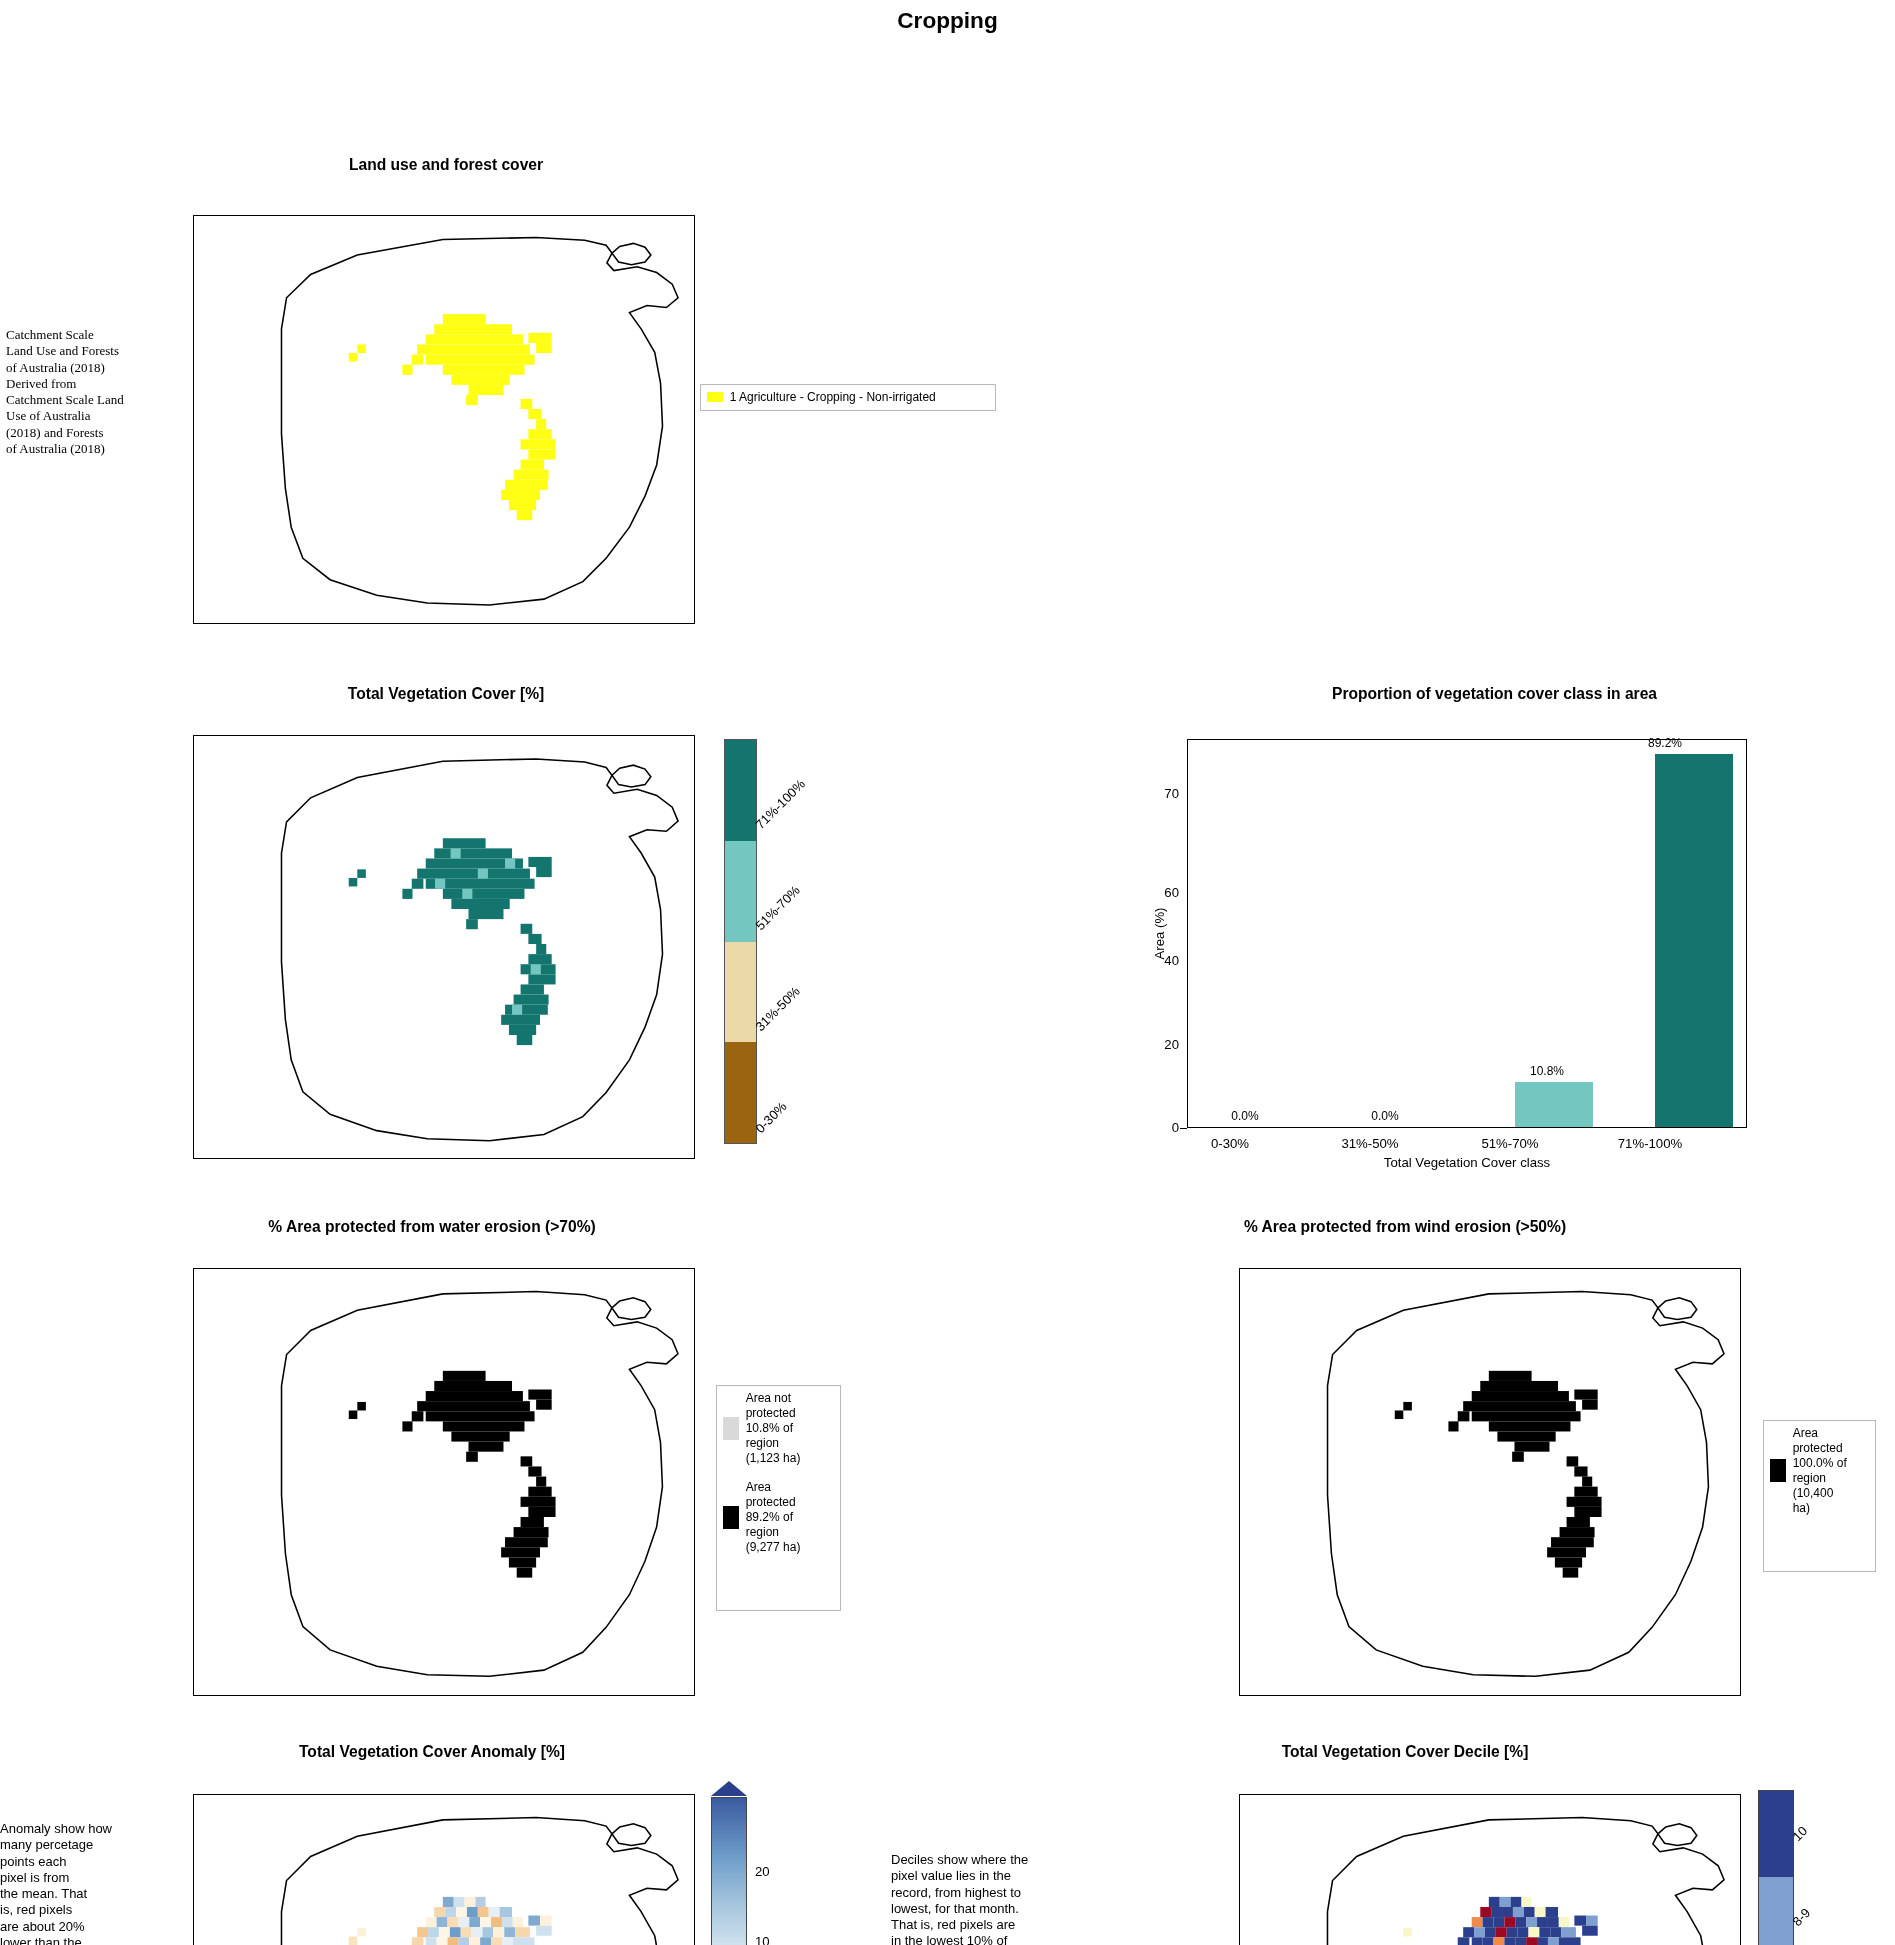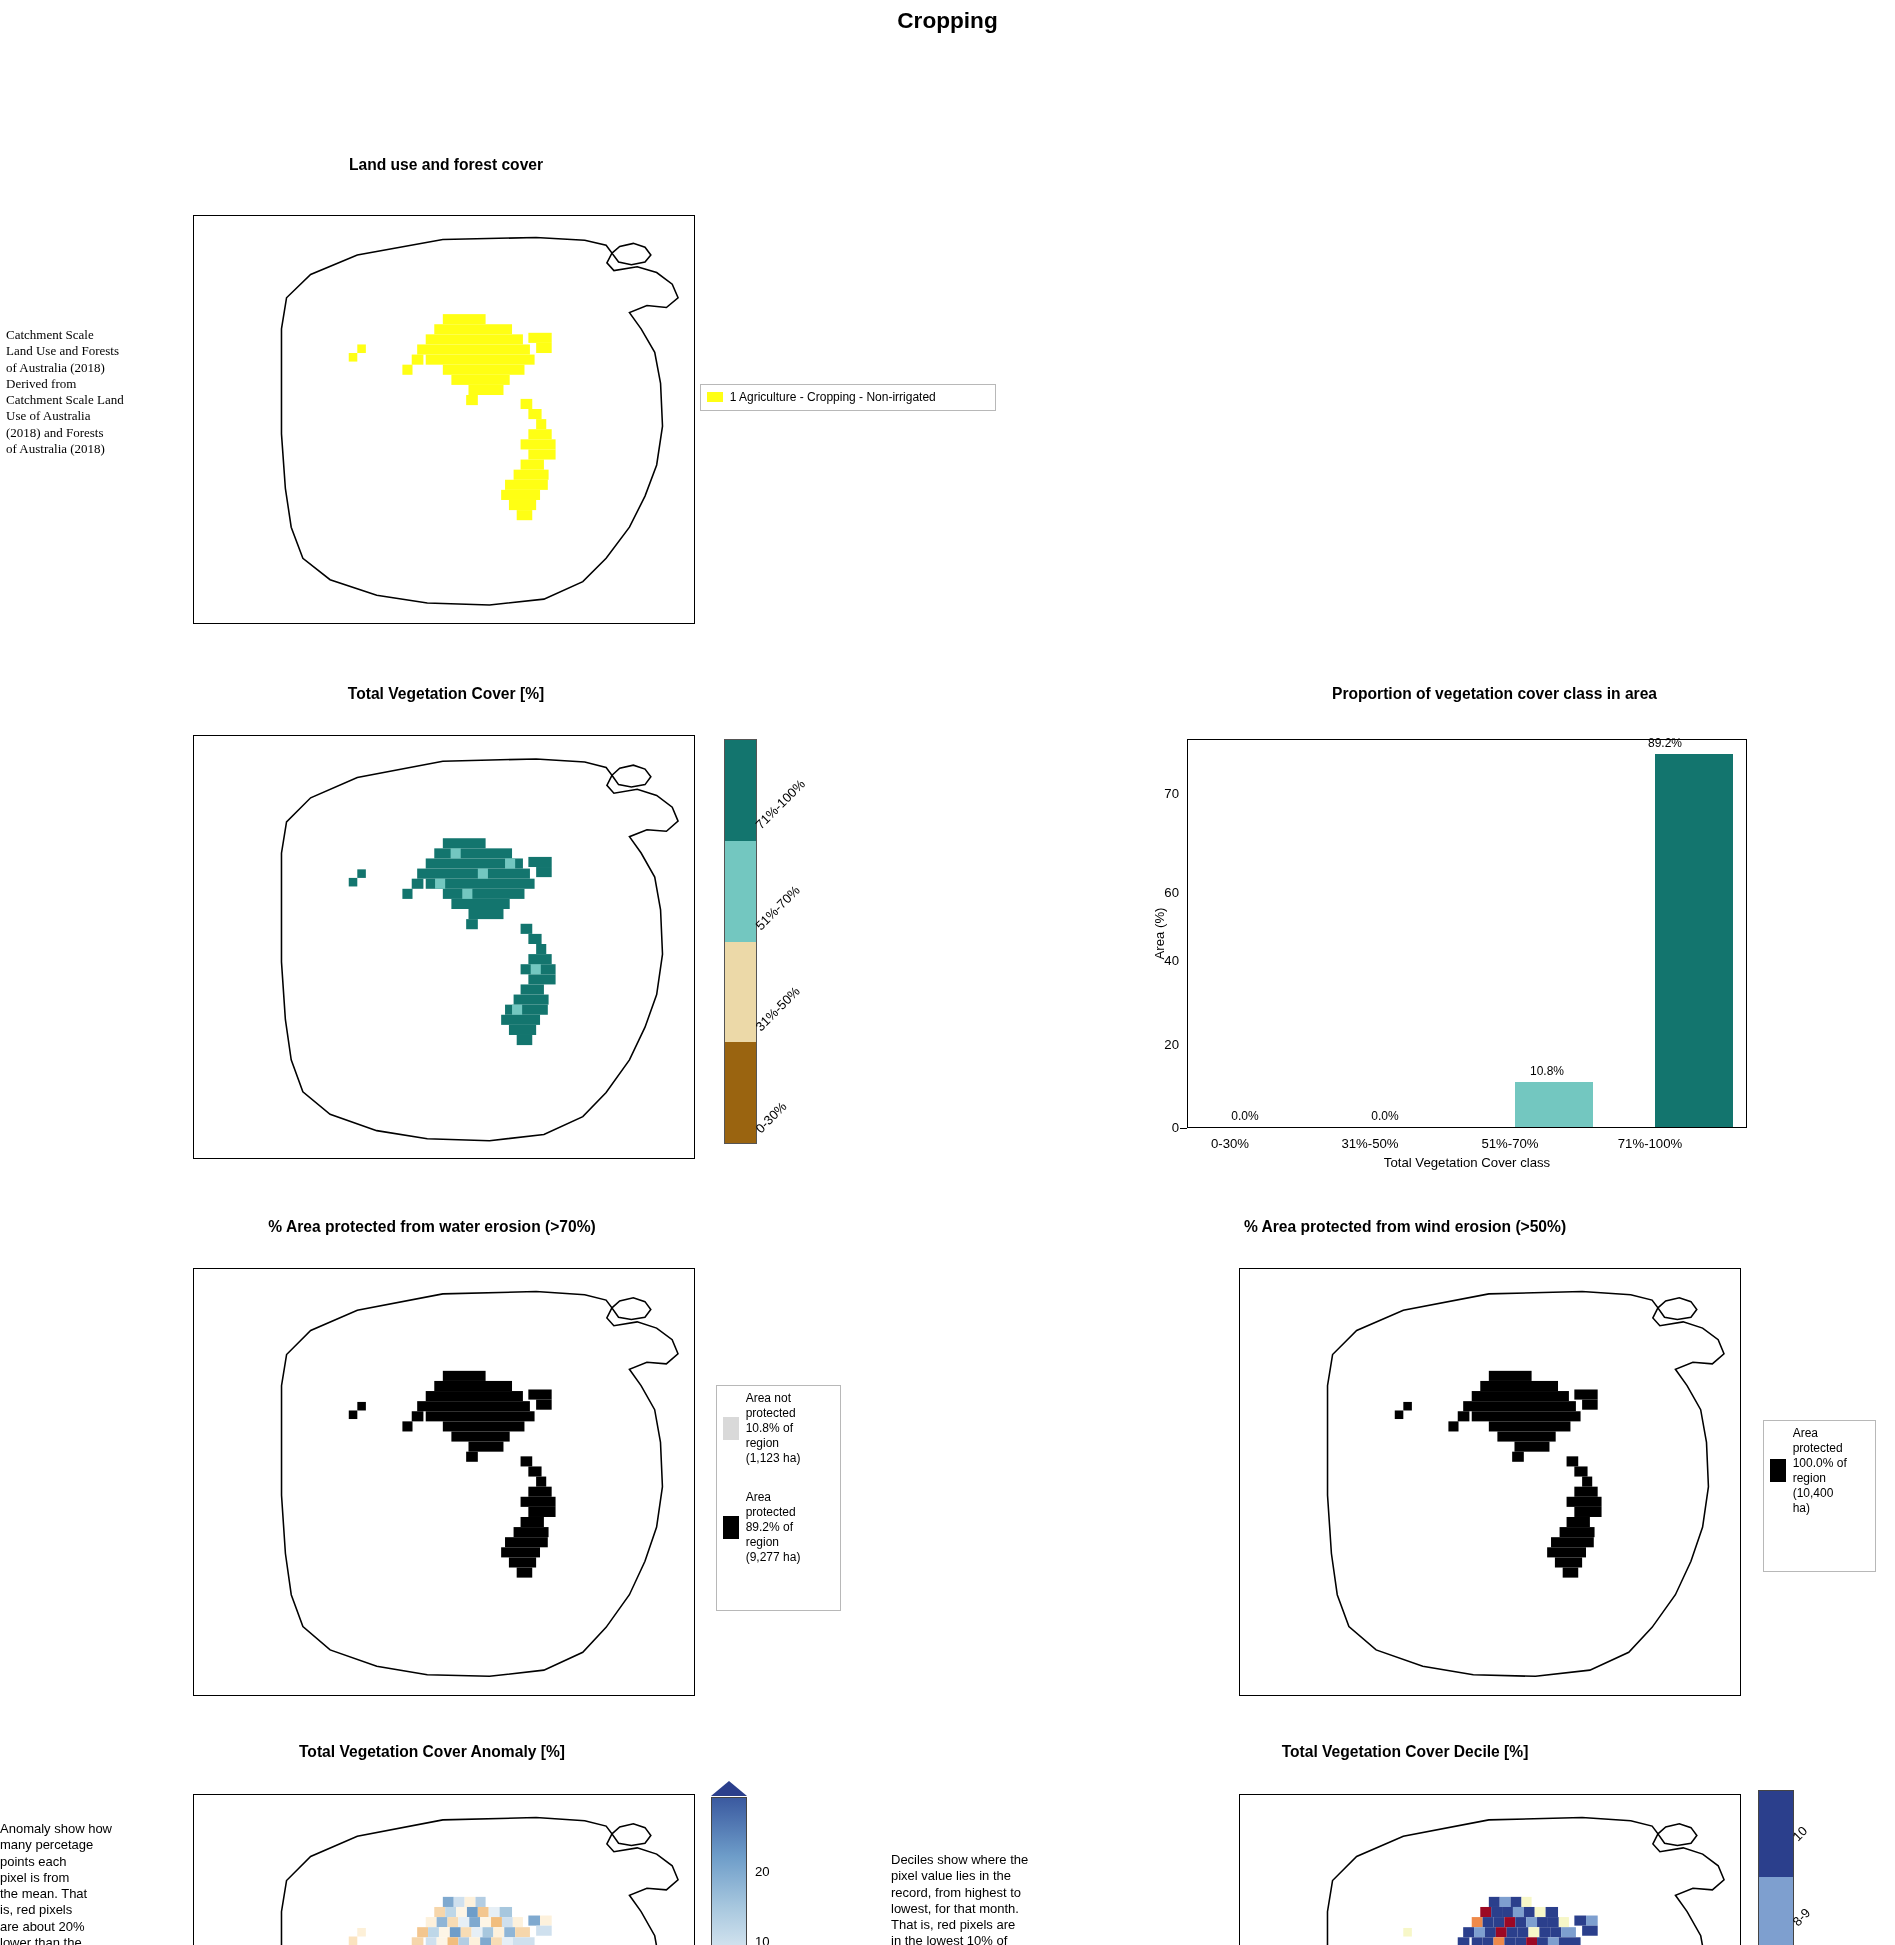--- a/index.html
+++ b/index.html
@@ -292,21 +292,21 @@
         <rect x="822" y="664" width="90" height="26"></rect>
         <rect x="800" y="690" width="110" height="26"></rect>
         <rect x="790" y="716" width="100" height="26"></rect>
         <rect x="810" y="742" width="70" height="26"></rect>
         <rect x="830" y="768" width="40" height="26"></rect>
       </g>
     </svg>
   </div>
 
   <div class="legend-box" style="left:716px; top:1385px; width:125px; height:226px;">
-    <div class="legend-row" style="margin-bottom:24px;">
+    <div class="legend-row" style="margin-bottom:14px;">
       <span class="swatch-tall" style="background:#d9d9d9"></span>
       <span class="legend-text">Area not
 protected
 10.8% of
 region
 (1,123 ha)</span>
     </div>
     <div class="legend-row">
       <span class="swatch-tall" style="background:#000000"></span>
       <span class="legend-text">Area

